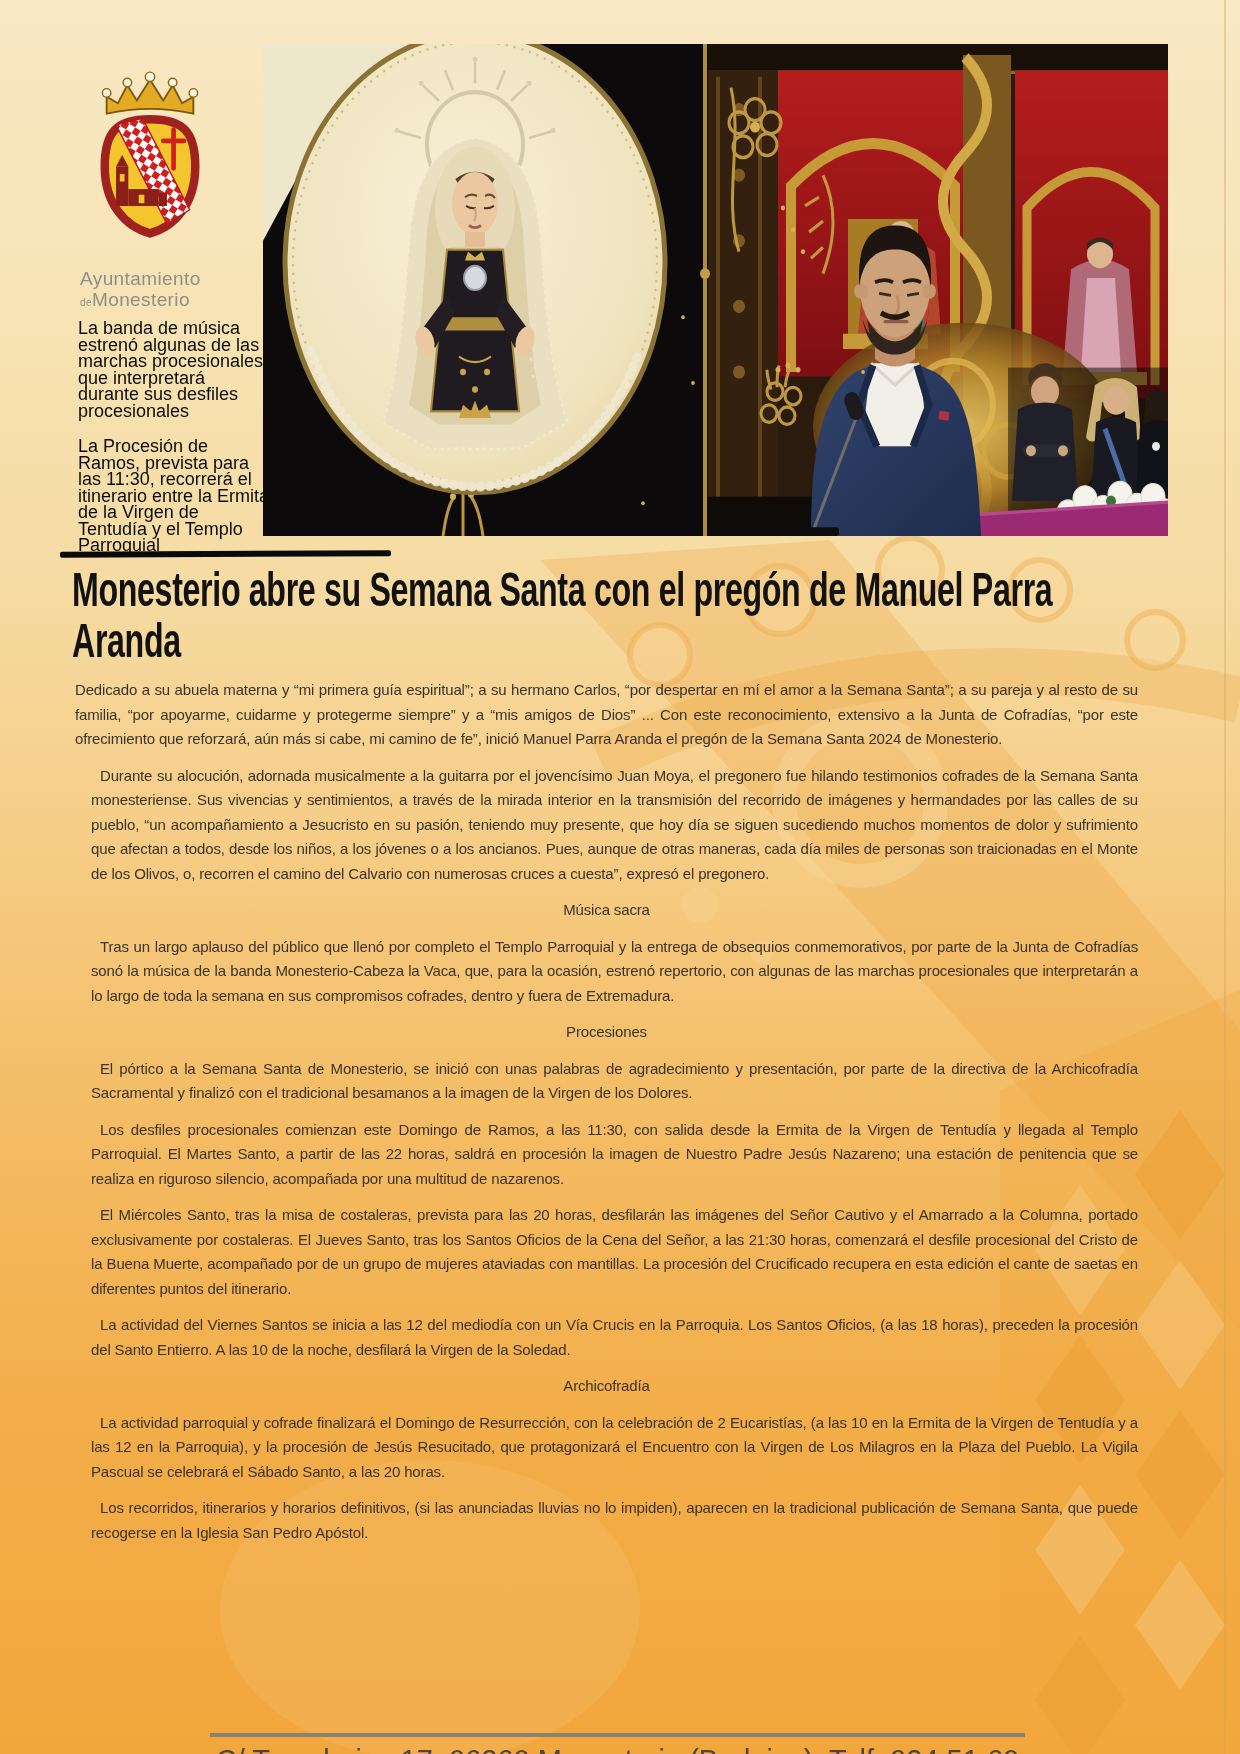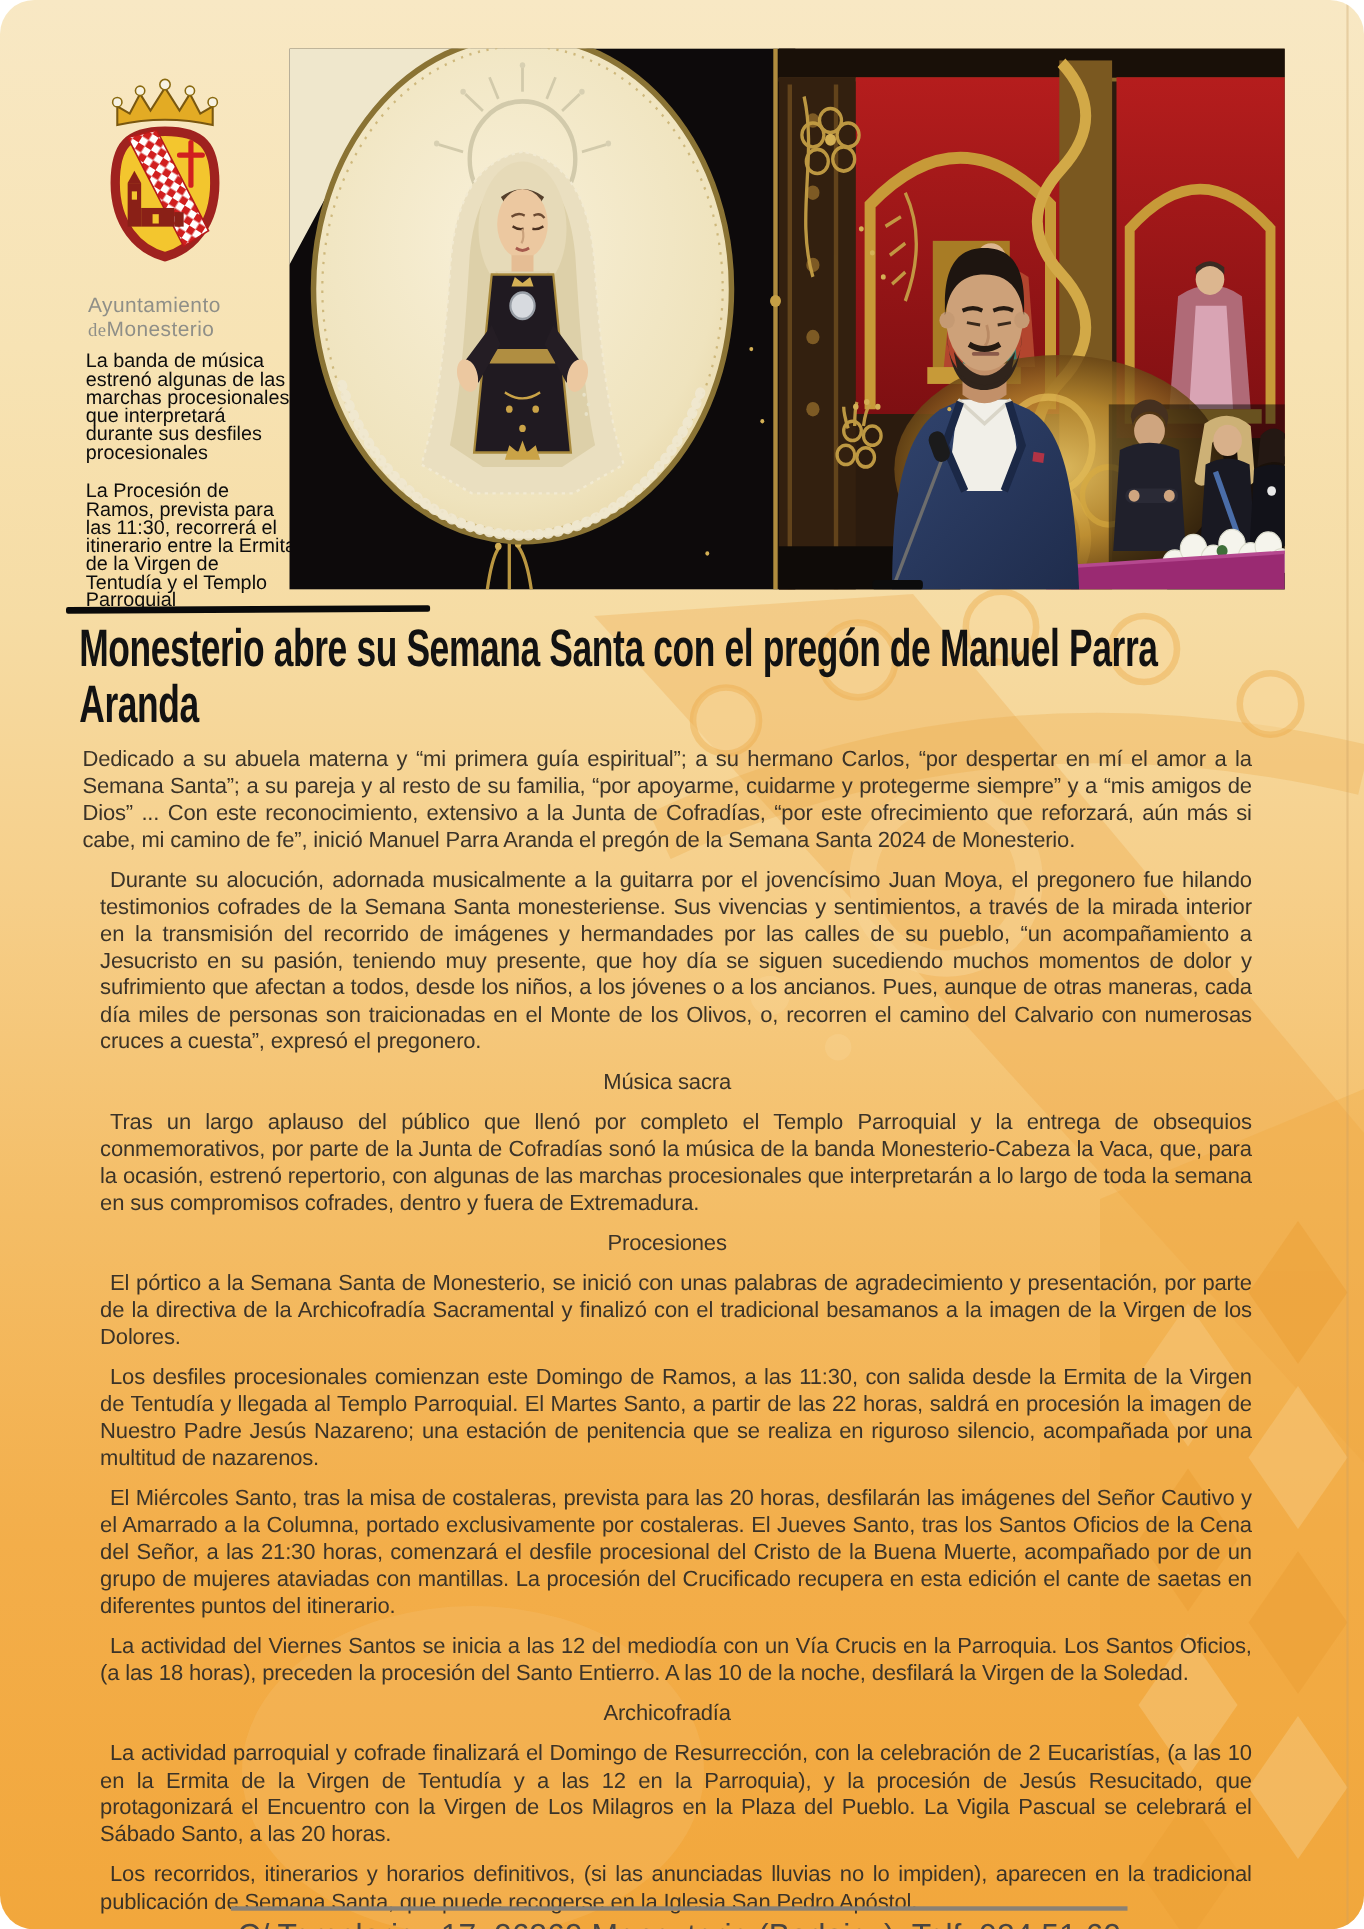--- a/index.html
+++ b/index.html
@@ -2,48 +2,47 @@
 <html lang="es"><head>
 <meta charset="utf-8">
 <style>
   html,body{margin:0;padding:0;}
   .page{
     position:relative;width:1240px;height:1754px;overflow:hidden;
     font-family:"Liberation Sans",sans-serif;
     background:linear-gradient(180deg,
       #f8e8c4 0%, #f7e3b4 18%, #f6dca4 32%,
       #f6cf8a 46%, #f4bd66 63%, #f3ae4a 80%, #f2a73c 100%);
-    border-radius:31px;
   }
   .watermark{position:absolute;inset:0;z-index:0;pointer-events:none;}
   .right-edge{position:absolute;left:1224px;top:0;width:2px;height:100%;
     background:rgba(200,160,100,.35);z-index:3;}
   
   .crest{position:absolute;left:84px;top:64px;z-index:2;}
   .org-name{position:absolute;left:80px;top:268px;width:200px;z-index:2;
     color:#8f8f88;font-size:19px;line-height:21px;letter-spacing:.4px;}
-  .org-name .small{font-size:17px;font-family:Liberation Serif, serif;}
+  .org-name .small{font-size:10px;}
   
   .side-note{position:absolute;width:192px;left:78px;z-index:2;
     font-size:18px;line-height:16.5px;font-weight:normal;color:#0c0c0c;}
   .side-note.n1{top:320px;}
   .side-note.n2{top:438px;}
   
   .photo{position:absolute;left:263px;top:44px;width:905px;height:492px;z-index:2;}
   .photo svg{display:block;width:100%;height:100%;}
   
   .divider{position:absolute;left:60px;top:551px;width:331px;height:6px;
     background:#0a0a0a;border-radius:2px;transform:rotate(-.3deg);z-index:2;}
   
   .headline{position:absolute;left:72px;top:564px;width:1560px;z-index:2;
     transform:scaleX(.67);transform-origin:left top;
     font-size:48px;line-height:51px;font-weight:bold;color:#121212;letter-spacing:-.5px;}
   .content{position:absolute;left:75px;top:678px;width:1063px;z-index:2;}
   .dateline{font-size:24px;font-weight:bold;color:#1f1b14;margin:0 0 16px;letter-spacing:-.2px;}
-  .para{font-size:20px;line-height:24.5px;margin:0 0 12px;color:#3b3328;
+  .para{font-size:15px;line-height:24.5px;margin:0 0 12px;color:#3b3328;
     text-align:justify;letter-spacing:-.15px;}
   .para.indent{text-indent:9px;margin-left:16px;}
   .para.label{text-align:center;}
   
   .footer-rule{position:absolute;left:210px;top:1733px;width:815px;height:4px;
     background:#8a8174;z-index:2;}
   .footer-text{position:absolute;left:210px;top:1744px;width:815px;z-index:2;
     text-align:center;font-size:29px;color:#4a4540;}
 </style>
 </head>

